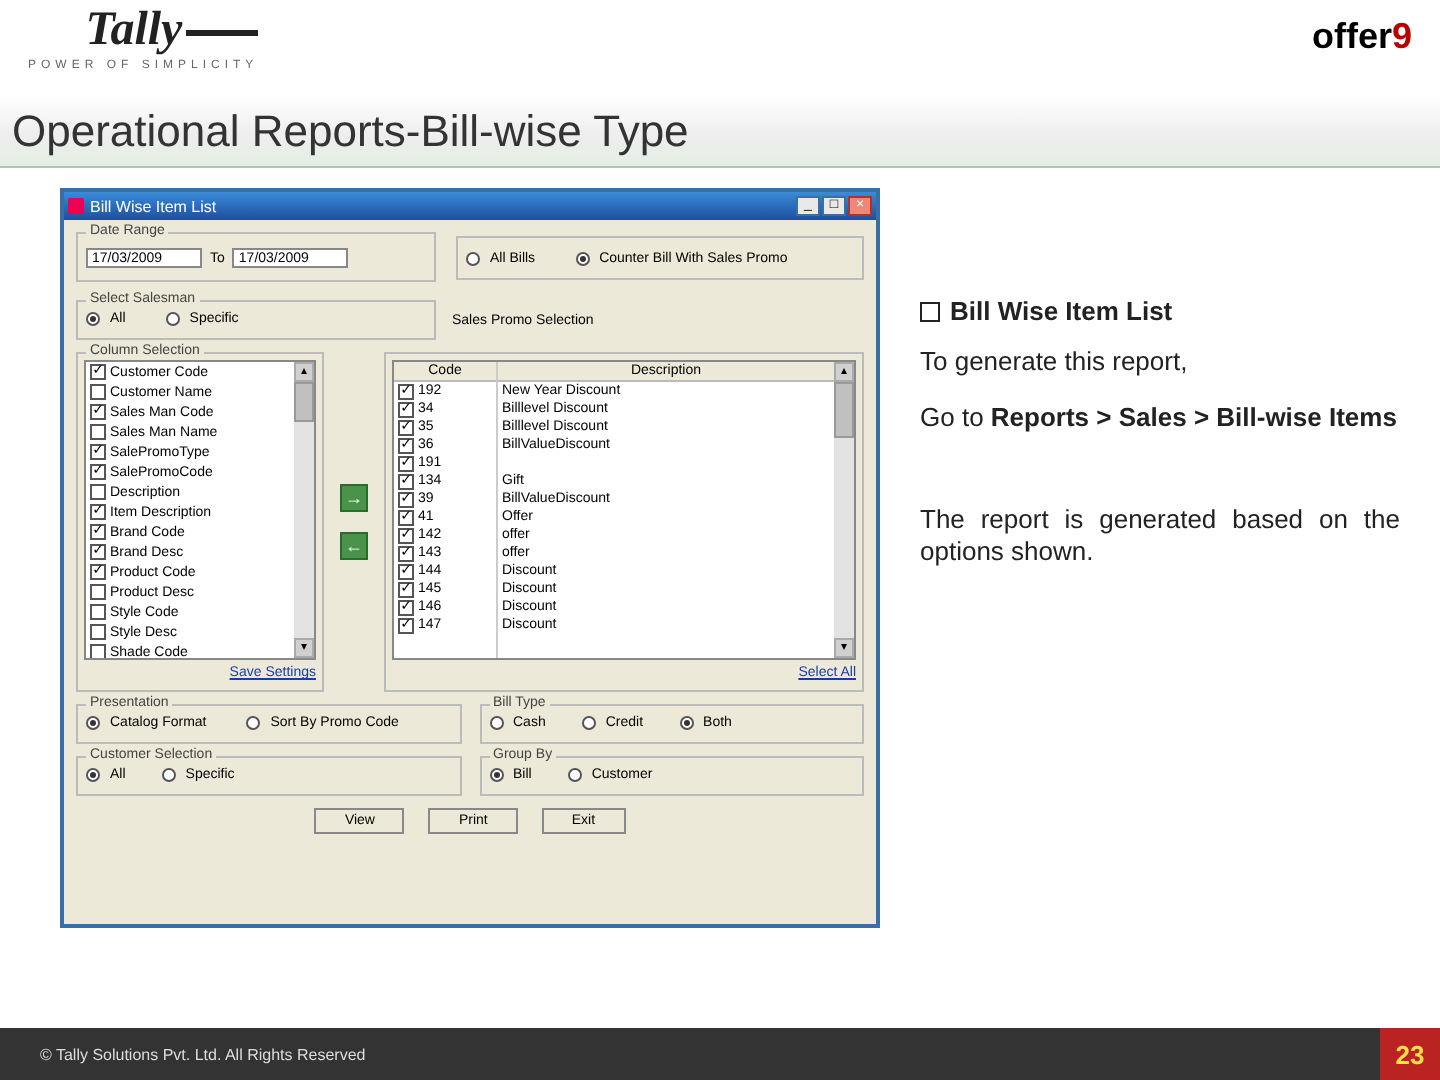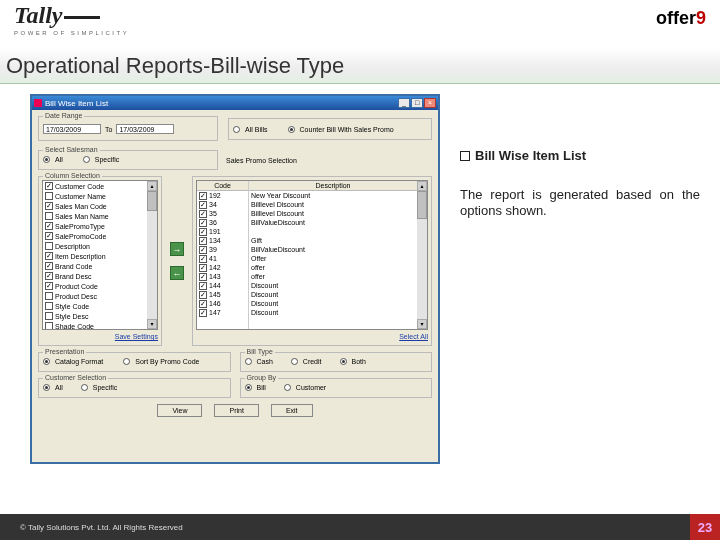--- a/index.html
+++ b/index.html
@@ -1,19 +1,19 @@
 <!DOCTYPE html>
 <html><head>
 <meta charset="utf-8">
 <style>
   * { box-sizing: border-box; margin: 0; padding: 0; }
   body { width: 720px; height: 540px; font-family: Verdana, Arial, sans-serif; background: #fff; position: relative; overflow: hidden; }
 
   
-  .header { height: 48px; position: relative; }
+  .header { height: 48px; position: relative; text-align: right; }
   .tally-logo { position: absolute; left: 14px; top: 2px; }
   .tally-name { font-family: "Times New Roman", serif; font-style: italic; font-weight: bold; font-size: 24px; color: #222; letter-spacing: 0; }
   .tally-name .dash { display:inline-block; width:36px; height:3px; background:#222; vertical-align:middle; margin-left:2px;}
   .tally-tag { font-size: 6px; letter-spacing: 2.5px; color: #666; margin-top:1px;}
   .shoper-logo { position: absolute; right: 14px; top: 8px; font-weight: bold; font-size: 18px; }
   .shoper-logo .sh { color:#000; }
   .shoper-logo .nine { color:#b00; font-weight:bold; }
 
   
   .title-bar { height: 36px; line-height:36px; font-size: 22px; color:#333; padding-left:6px;
@@ -68,21 +68,21 @@
 
   
   .side { position:absolute; left:460px; top:64px; width:240px; font-size:13px; color:#222; }
   .side .bullet { display:flex; gap:5px; margin-bottom:10px; }
   .side .sq-bul { width:10px; height:10px; border:1.5px solid #222; margin-top:3px; flex:0 0 10px; }
   .side .lead { font-weight:bold; }
   .side p { margin-bottom:12px; text-align:justify; line-height:1.25; }
 
   
   .footer { position:absolute; left:0; bottom:0; width:100%; height:26px; background:#333; color:#ddd; font-size:8px; display:flex; align-items:center; padding:0 20px; justify-content:space-between; }
-  .footer .pg { background:#b22; color:#f0abfc; width:30px; height:26px; display:flex; align-items:center; justify-content:center; font-size:13px; font-weight:bold; position:absolute; right:0; bottom:0;}
+  .footer .pg { background:#b22; color:#fde047; width:30px; height:26px; display:flex; align-items:center; justify-content:center; font-size:13px; font-weight:bold; position:absolute; right:0; bottom:0;}
 </style>
 </head>
 <body>
 
 <div class="header">
   <div class="tally-logo">
     <div class="tally-name"><span>Tally</span><span class="dash"></span></div>
     <div class="tally-tag">POWER OF SIMPLICITY</div>
   </div>
   <div class="shoper-logo">
@@ -375,21 +375,23 @@
       <span class="btn" style="padding:2px 14px;">Print</span>
       <span class="btn" style="padding:2px 14px;">Exit</span>
     </div>
   </div>
 
   <div class="side">
     <div class="bullet">
       <span class="sq-bul"></span>
       <span class="lead">Bill Wise Item List</span>
     </div>
-    <p style="margin-top:24px;">The report is generated based on the options shown.</p>
+    <p>To generate this report,</p>
+    <p><span>Go to </span><strong>Reports &gt; Sales &gt; Bill-wise Items</strong></p>
+    <p style="margin-top:34px;">The report is generated based on the options shown.</p>
   </div>
 
 </div>
 
 <div class="footer">
   <span>© Tally Solutions Pvt. Ltd. All Rights Reserved</span>
   <span class="pg">23</span>
 </div>
 
 </body></html>

